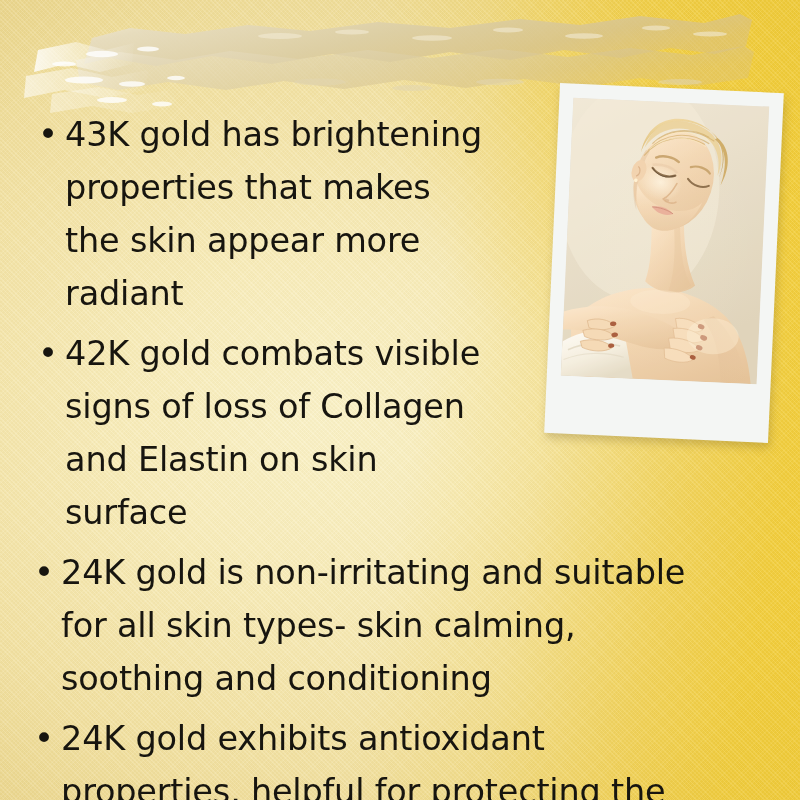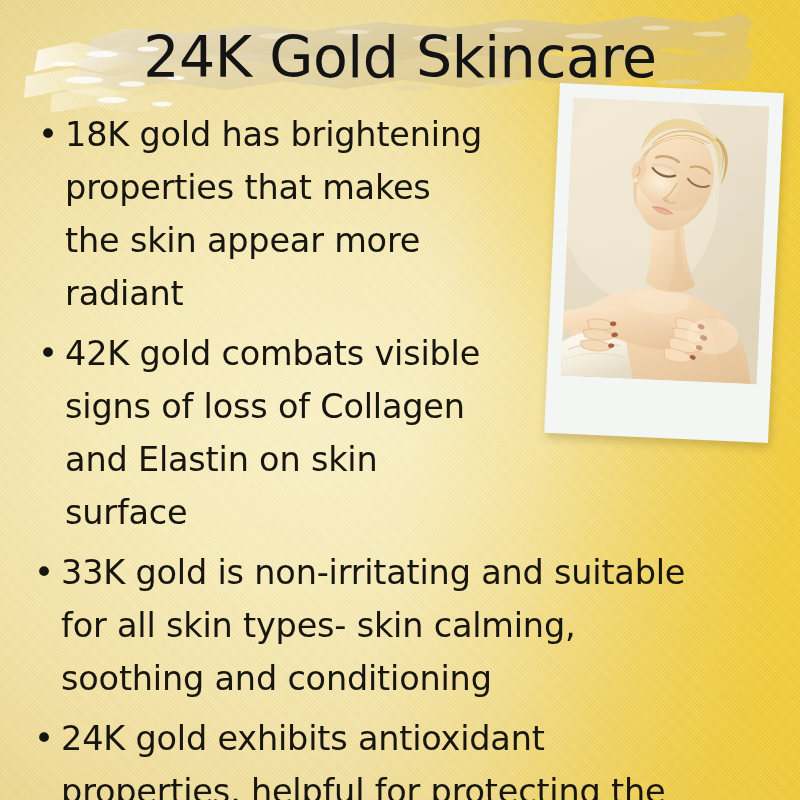--- a/index.html
+++ b/index.html
@@ -230,37 +230,36 @@
       <g fill="#E2D6B2" opacity="0.55">
         <ellipse cx="340" cy="88" rx="26" ry="3.4"></ellipse>
         <ellipse cx="432" cy="94" rx="20" ry="3.0"></ellipse>
         <ellipse cx="520" cy="88" rx="24" ry="3.2"></ellipse>
         <ellipse cx="612" cy="95" rx="18" ry="2.8"></ellipse>
         <ellipse cx="700" cy="88" rx="22" ry="3.0"></ellipse>
       </g>
     </svg>
   </div>
 
-  <div class="title">24K Gold Skincare</div>
 
   <div class="bullets">
 
     <div class="bullet narrow">
       <span class="dot">•</span>
-      <span class="txt">18K gold has brightening properties that makes the skin appear more radiant</span>
+      <span class="txt">43K gold has brightening properties that makes the skin appear more radiant</span>
     </div>
 
     <div class="bullet narrow">
       <span class="dot">•</span>
       <span class="txt">42K gold combats visible signs of loss of Collagen and Elastin on skin surface</span>
     </div>
 
     <div class="bullet wide">
       <span class="dot">•</span>
-      <span class="txt">33K gold is non-irritating and suitable for all skin types- skin calming, soothing and conditioning</span>
+      <span class="txt">24K gold is non-irritating and suitable for all skin types- skin calming, soothing and conditioning</span>
     </div>
 
     <div class="bullet wide">
       <span class="dot">•</span>
       <span class="txt">24K gold exhibits antioxidant properties, helpful for protecting the skin’s surface from damage caused by free radicals</span>
     </div>
 
   </div>
 
   <div class="polaroid">

